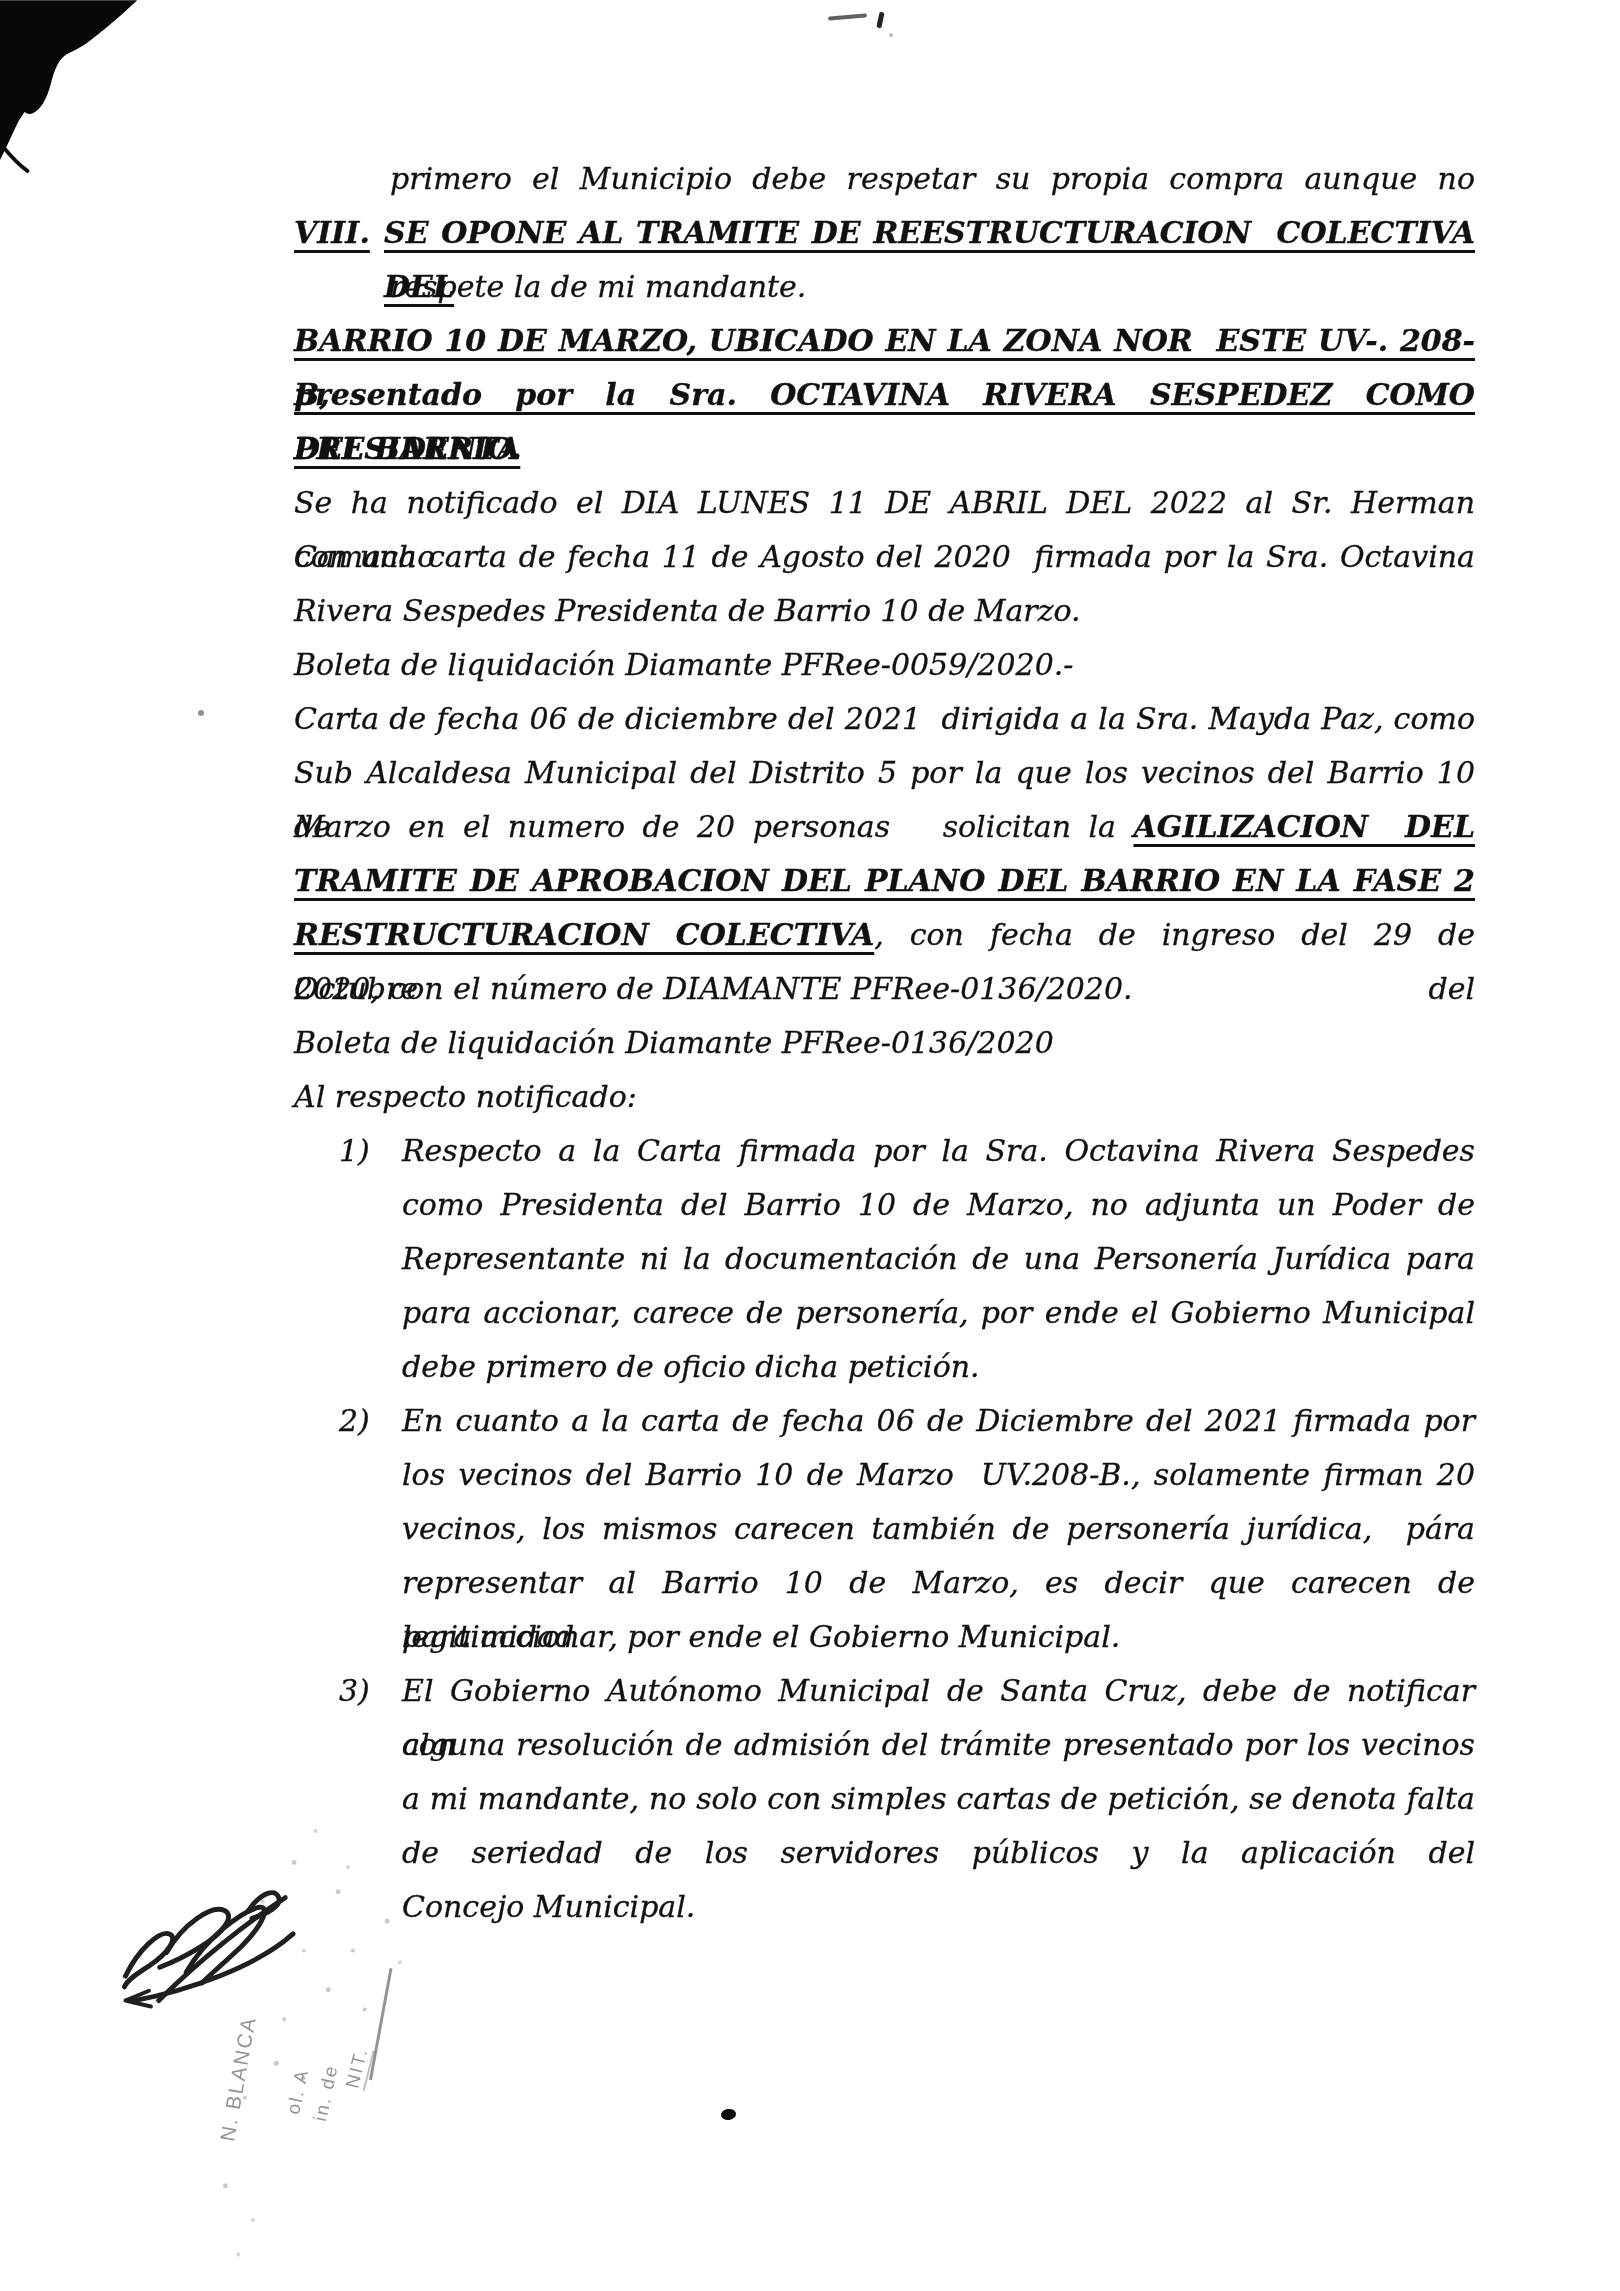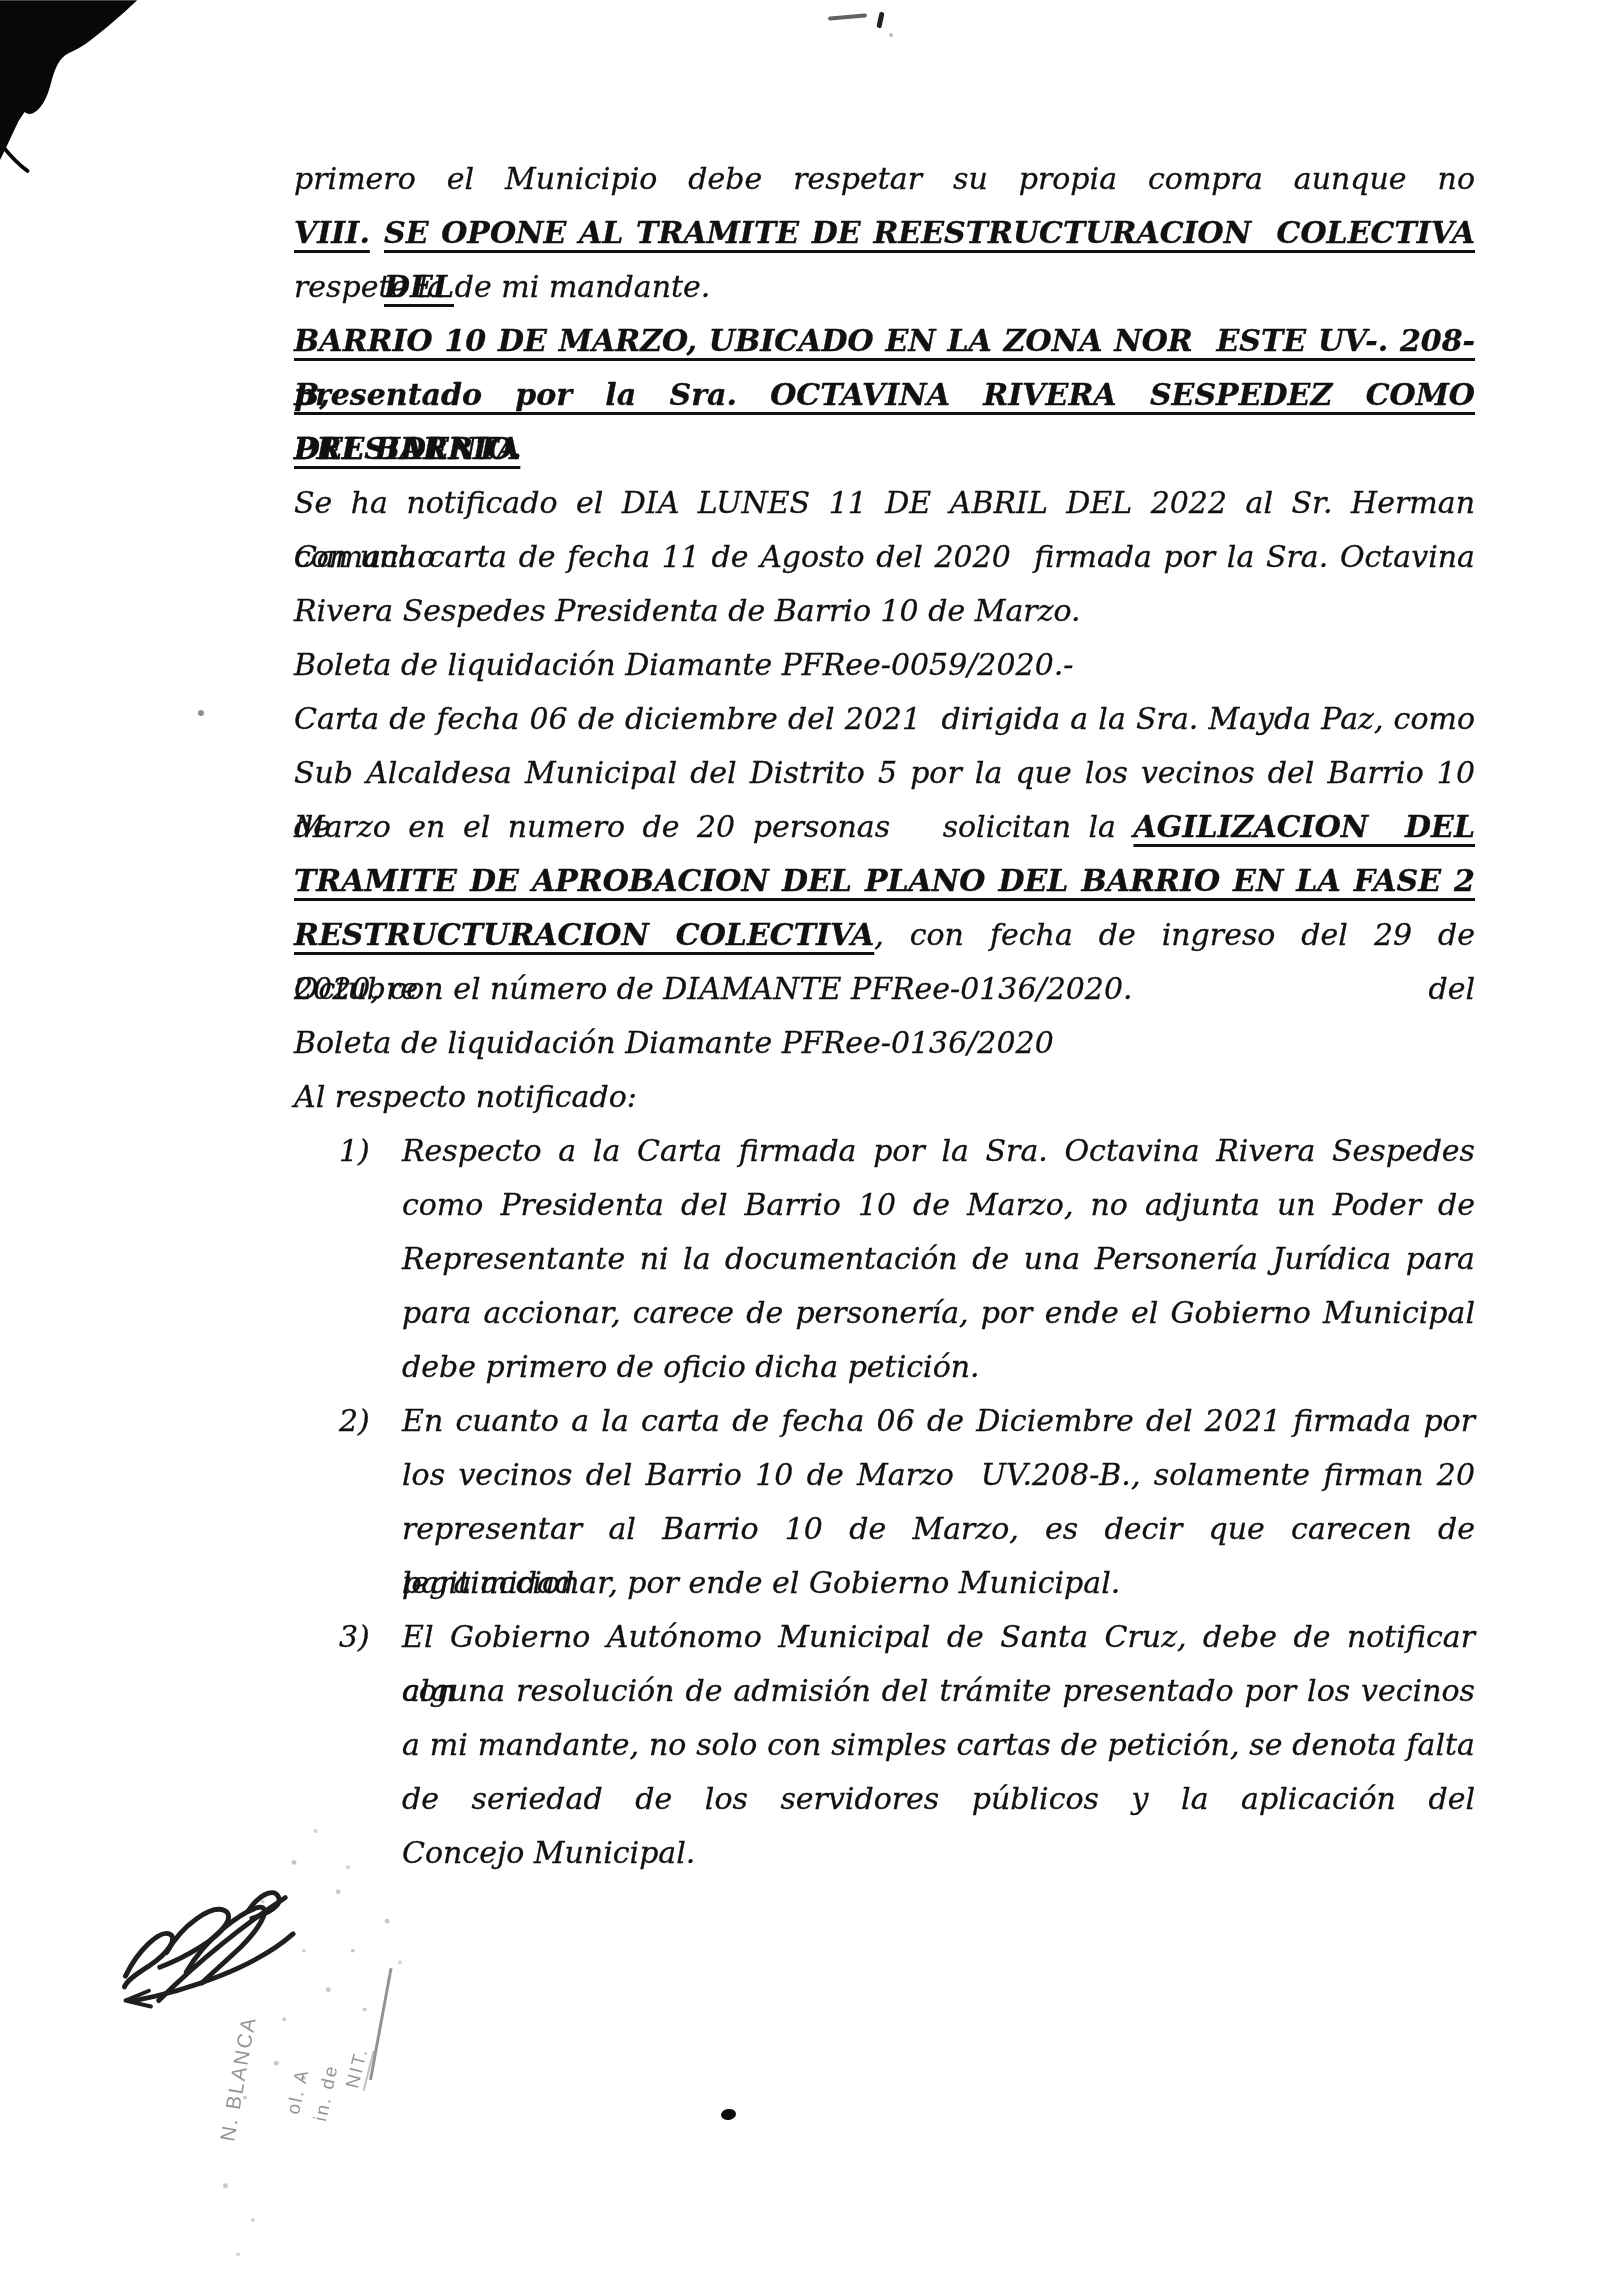--- a/index.html
+++ b/index.html
@@ -9,21 +9,21 @@
   }
   .page{position:absolute;inset:0;}
   
   .textcol{
     position:absolute;left:294px;top:152px;width:1181px;
     font-style:italic;font-size:30px;
     -webkit-text-stroke:0.3px currentColor;
   }
   .line{position:relative;height:54px;line-height:54px;overflow:visible;white-space:normal;}
   .line.just{text-align:justify;text-align-last:justify;}
-  .line.quote{}
+  .line.quote{margin-left:96px;}
   .line.h1{padding-left:90px;}
   .line.h1 .num{position:absolute;left:0;top:0;}
   .line.li{padding-left:108px;}
   .line.li .num{position:absolute;left:45px;top:0;}
   .line.licont{padding-left:108px;}
   .s-n{font-weight:normal;}
   .s-b{font-weight:bold;}
   .s-hu{font-weight:bold;text-decoration:underline;text-decoration-thickness:2.9px;text-underline-offset:6.9px;}
   .num-h{font-weight:bold;text-decoration:underline;text-decoration-thickness:2.9px;text-underline-offset:6.9px;}
   
@@ -117,20 +117,21 @@
       <div class="line body"><span class="s-n">2020, con el número de DIAMANTE PFRee-0136/2020.</span></div>
       <div class="line body"><span class="s-n">Boleta de liquidación Diamante PFRee-0136/2020</span></div>
       <div class="line body"><span class="s-n">Al respecto notificado:</span></div>
       <div class="line li just"><span class="num">1)</span><span class="s-n">Respecto a la Carta firmada por la Sra. Octavina Rivera Sespedes</span></div>
       <div class="line licont just"><span class="s-n">como Presidenta del Barrio 10 de Marzo, no adjunta un Poder de</span></div>
       <div class="line licont just"><span class="s-n">Representante ni la documentación de una Personería Jurídica para</span></div>
       <div class="line licont just"><span class="s-n">para accionar, carece de personería, por ende el Gobierno Municipal</span></div>
       <div class="line licont"><span class="s-n">debe primero de oficio dicha petición.</span></div>
       <div class="line li just"><span class="num">2)</span><span class="s-n">En cuanto a la carta de fecha 06 de Diciembre del 2021 firmada por</span></div>
       <div class="line licont just"><span class="s-n">los vecinos del Barrio 10 de Marzo&nbsp; UV.208-B., solamente firman 20</span></div>
+      <div class="line licont just"><span class="s-n">vecinos, los mismos carecen también de personería jurídica,&nbsp; pára</span></div>
       <div class="line licont just"><span class="s-n">representar al Barrio 10 de Marzo, es decir que carecen de legitimidad</span></div>
       <div class="line licont"><span class="s-n">para accionar, por ende el Gobierno Municipal.</span></div>
       <div class="line li just"><span class="num">3)</span><span class="s-n">El Gobierno Autónomo Municipal de Santa Cruz, debe de notificar con</span></div>
       <div class="line licont just"><span class="s-n">alguna resolución de admisión del trámite presentado por los vecinos</span></div>
       <div class="line licont just"><span class="s-n">a mi mandante, no solo con simples cartas de petición, se denota falta</span></div>
       <div class="line licont just"><span class="s-n">de seriedad de los servidores públicos y la aplicación del</span></div>
       <div class="line licont"><span class="s-n">Concejo Municipal.</span></div>
     </div>
 
 </div>

